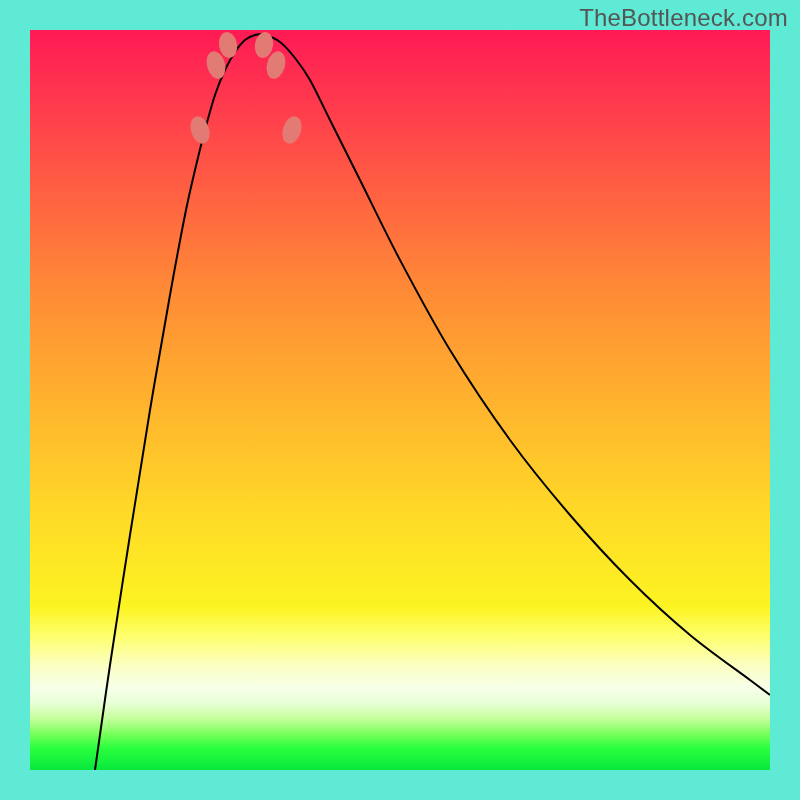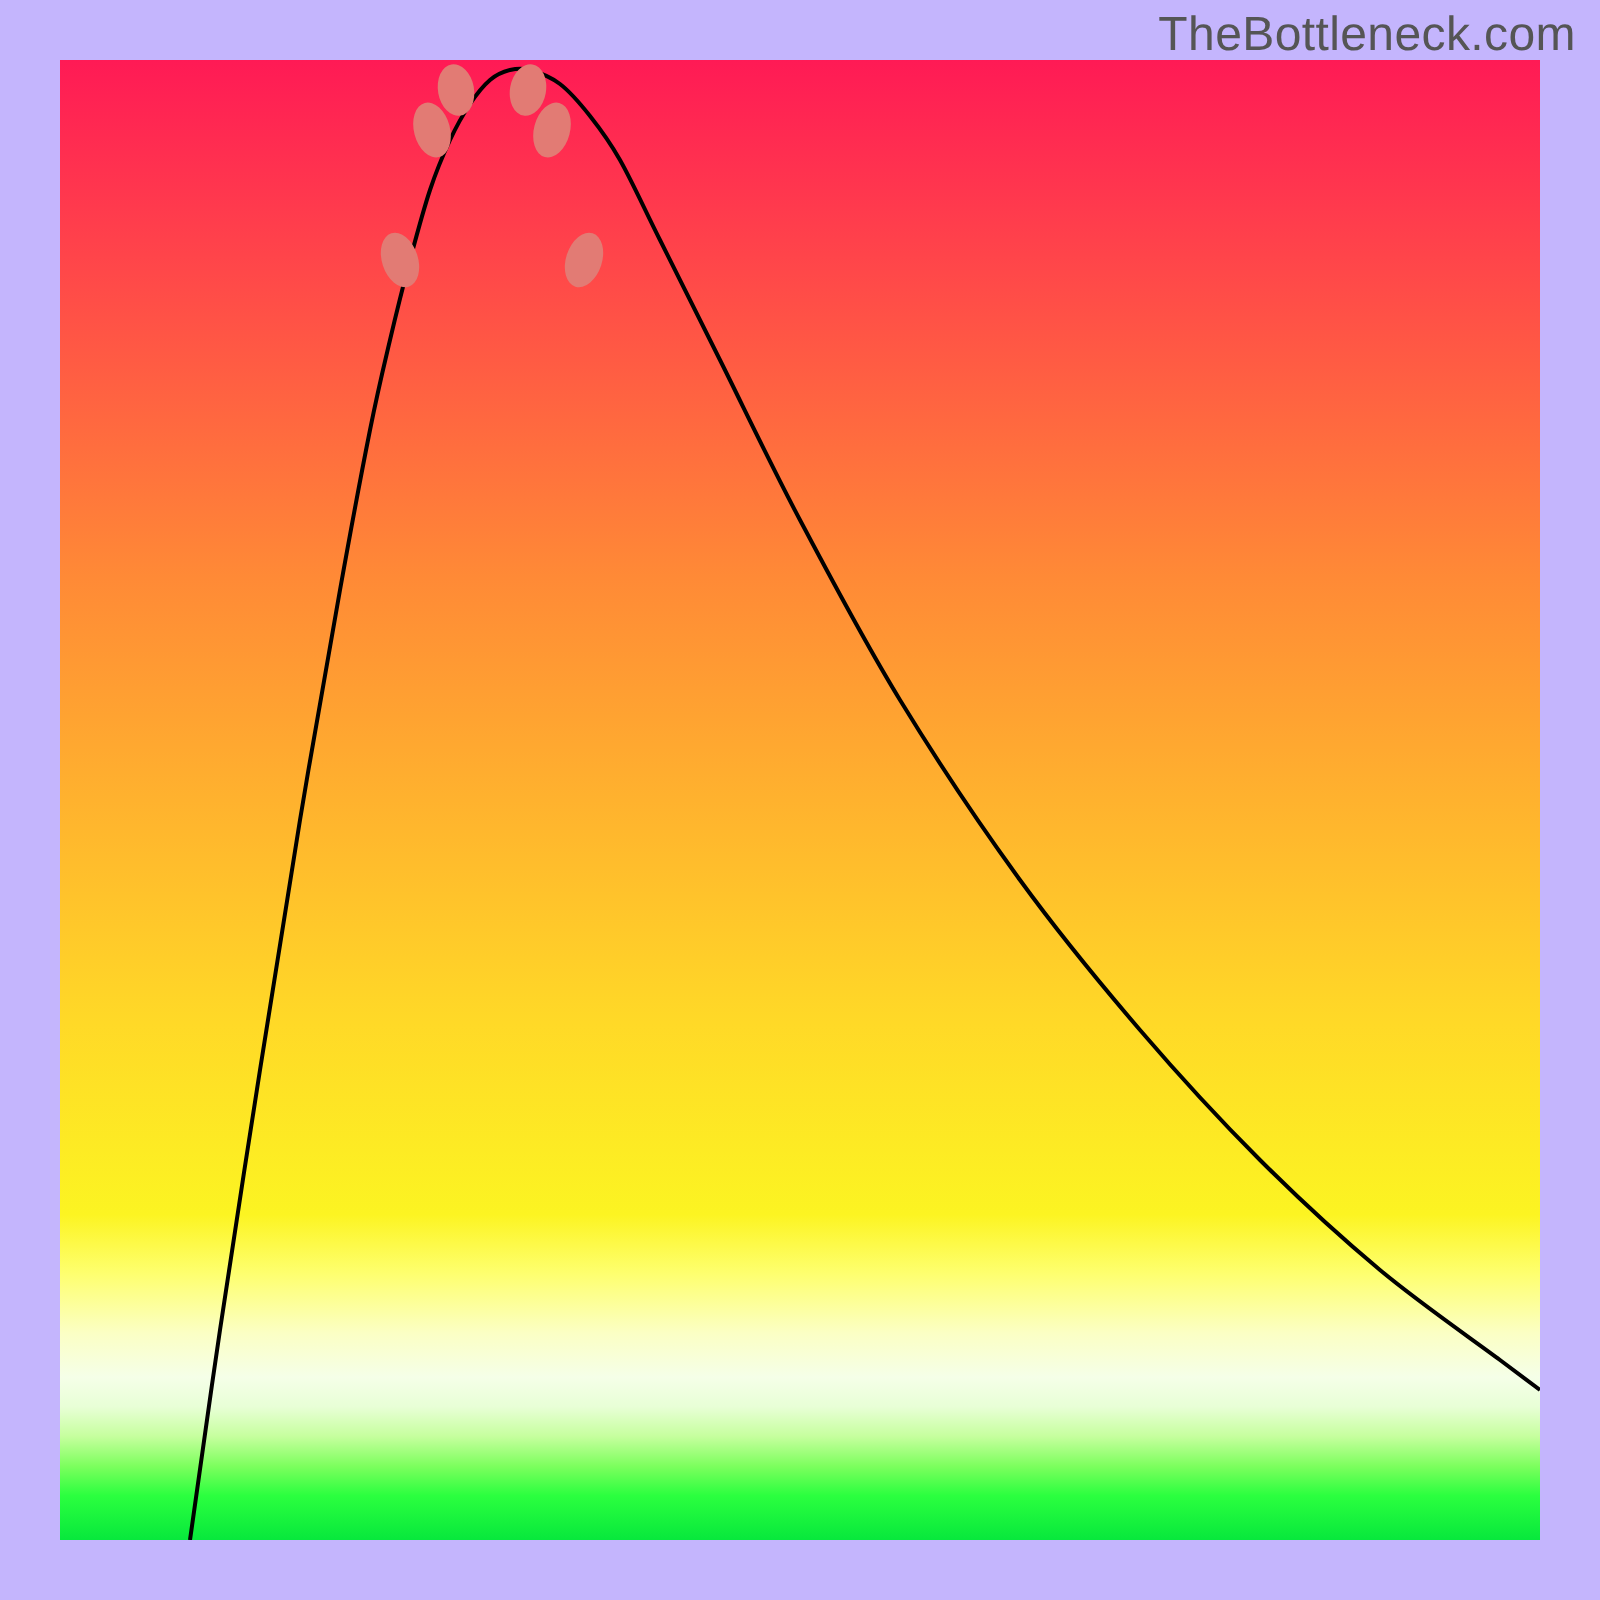--- a/index.html
+++ b/index.html
@@ -7,21 +7,21 @@
     padding: 0;
     width: 800px;
     height: 800px;
     background: #000;
     overflow: hidden;
     font-family: Arial, Helvetica, sans-serif;
   }
   .frame {
     position: absolute;
     inset: 0;
-    background: #c4b5fd;
+    background: #5eead4;
   }
   .plot {
     position: absolute;
     left: 30px;
     top: 30px;
     width: 740px;
     height: 740px;
     
     background: linear-gradient(
       to bottom,

